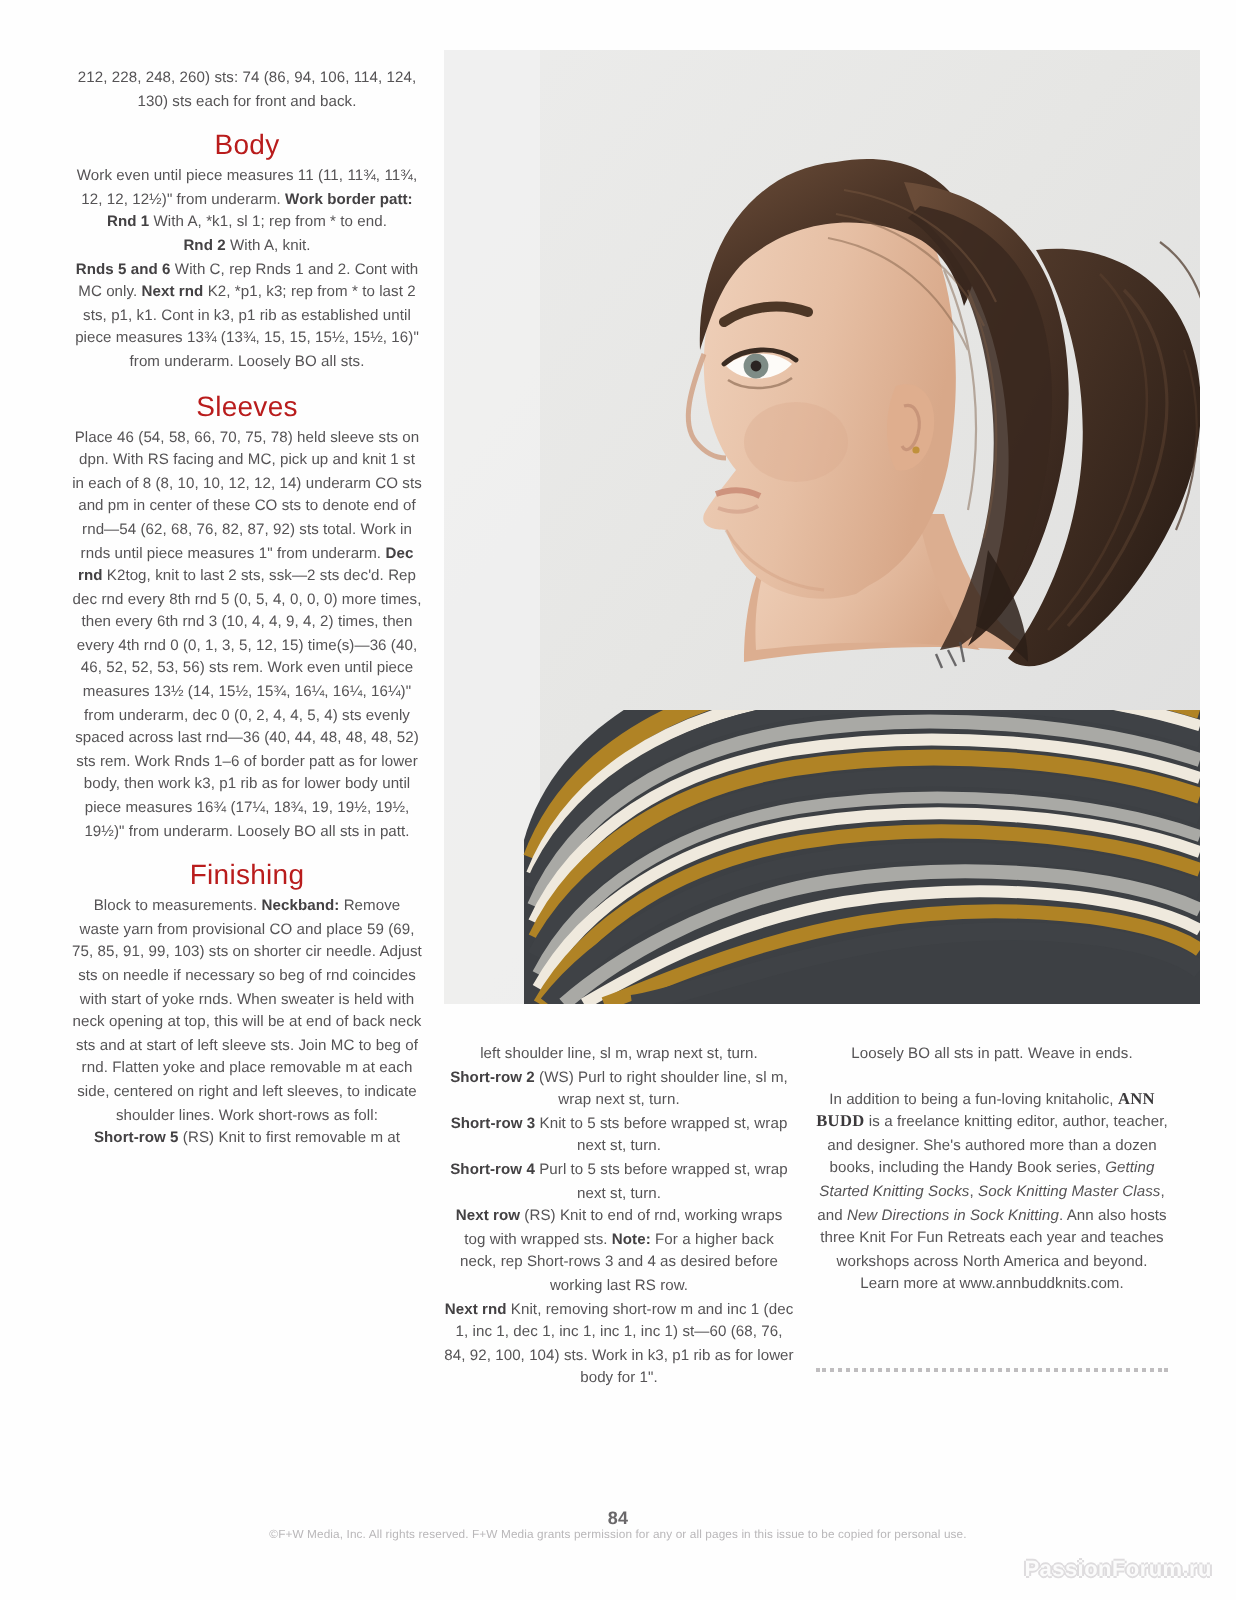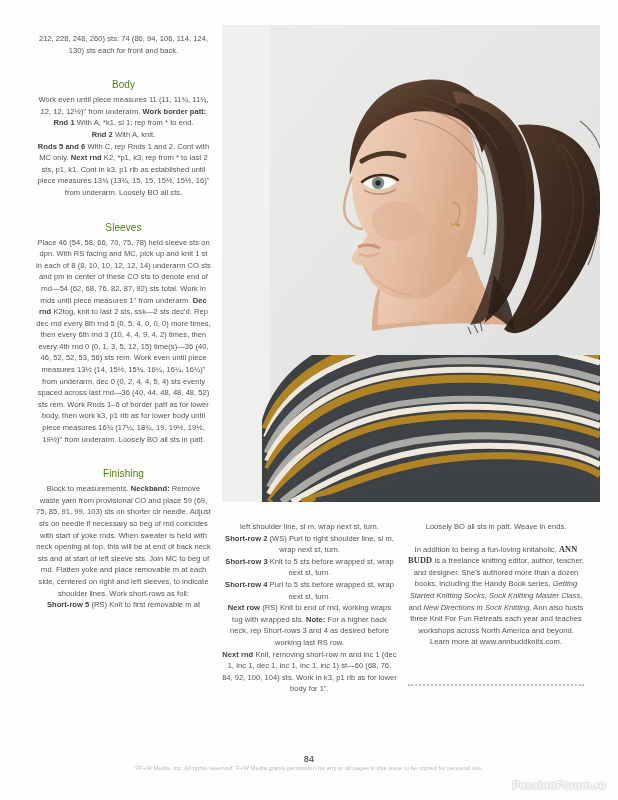--- a/index.html
+++ b/index.html
@@ -43,25 +43,25 @@
     line-height: 11.6px;
     color: #555355;
     letter-spacing: 0.005em;
     text-align: center;
   }
   .col-left   { left: 36px;  top: 33px;  width: 175px; }
   .col-mid    { left: 222px; top: 521px; width: 175px; }
   .col-right  { left: 408px; top: 521px; width: 176px; }
 
   h2.section {
-    font-size: 10px;
+    font-size: 14px;
     line-height: 17px;
     font-weight: 400;
-    color: #4d7c0f;
-    margin: 20px 0 1px 0;
+    color: #b91c1c;
+    margin: 8px 0 1px 0;
     letter-spacing: 0.01em;
   }
 
   p.para {
     margin: 0;
     padding: 0;
   }
   p.para + p.para { margin-top: 0; }
 
   .b { font-weight: bold; color: #434143; }

